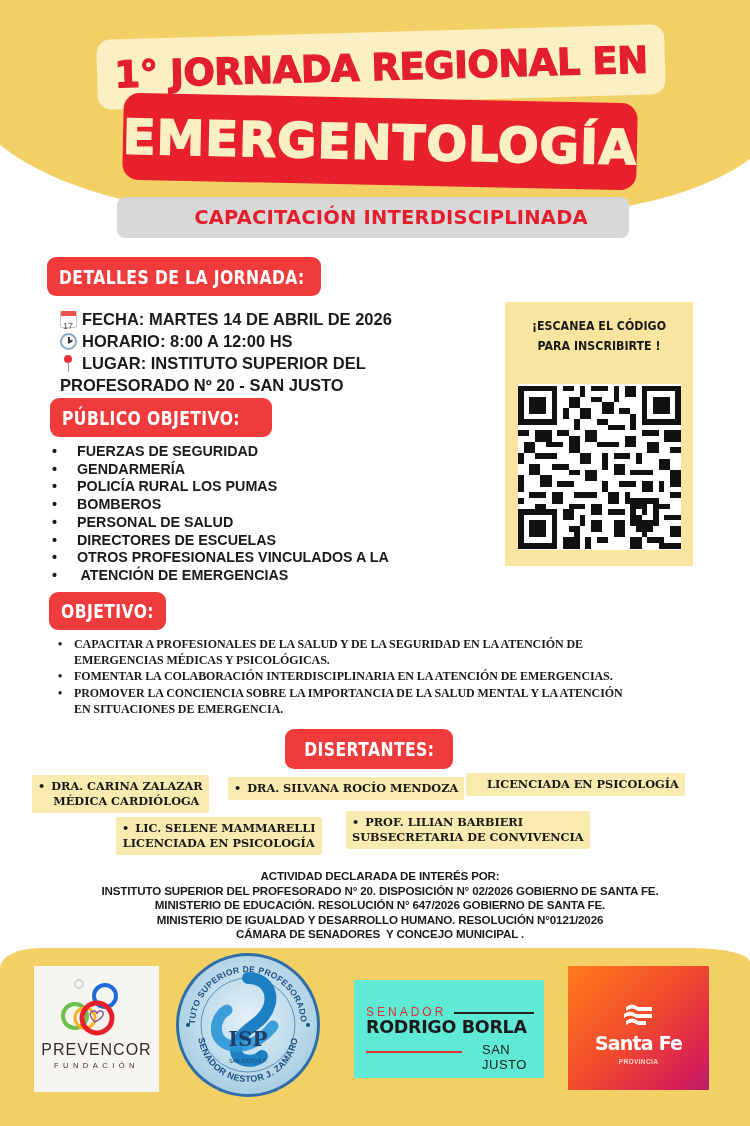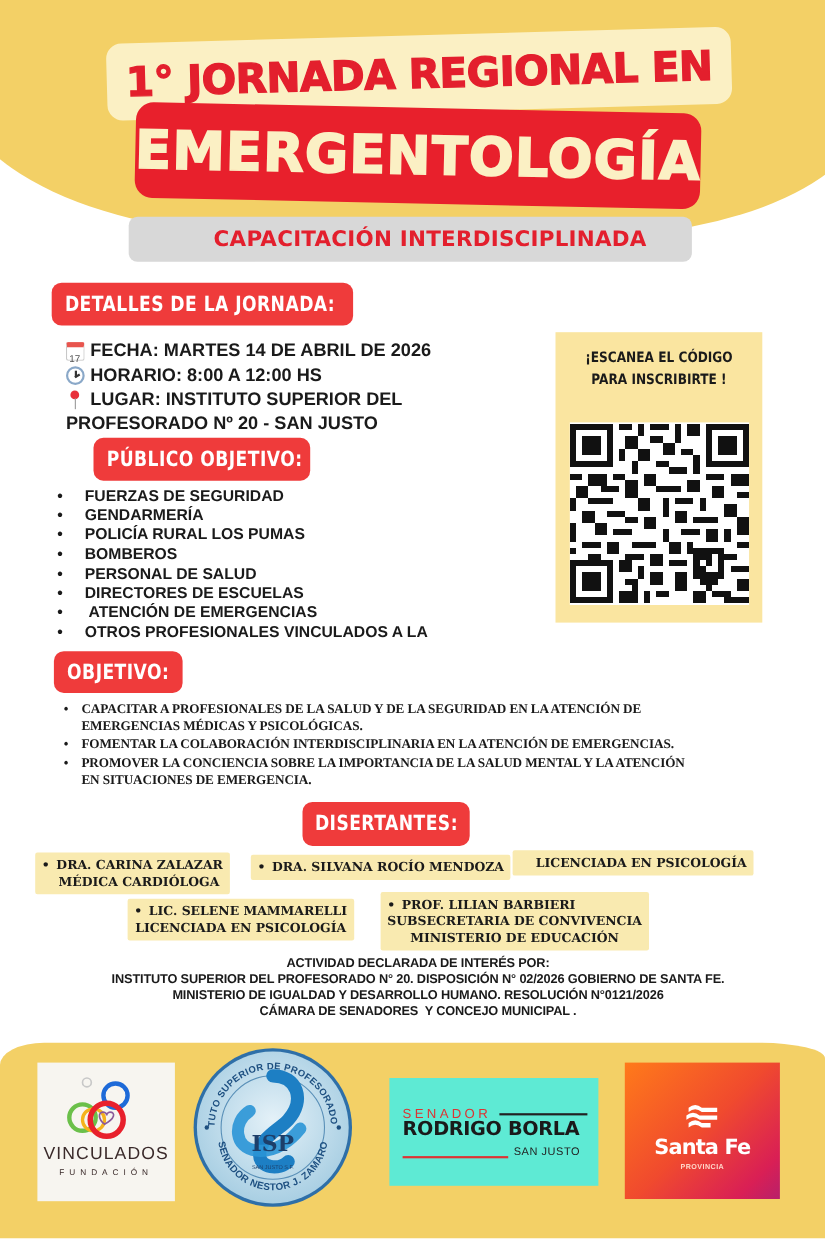--- a/index.html
+++ b/index.html
@@ -110,21 +110,21 @@
   .logo-prevencor .name { position: absolute; left: 0; top: 75px; width: 125px; text-align: center; font-size: 16px; letter-spacing: 1px; color: #3a2a2a; }
   .logo-prevencor .sub { position: absolute; left: 0; top: 95px; width: 125px; text-align: center; font-size: 7.5px; letter-spacing: 4.5px; color: #3a2a2a; }
 
   .logo-isp { left: 173px; top: 950px; width: 150px; height: 150px; }
 
   .logo-borla { left: 354px; top: 980px; width: 190px; height: 98px; background: #5eead4; }
   .logo-borla .senador { position: absolute; left: 12px; top: 25px; font-size: 12px; letter-spacing: 3px; color: #d33; }
   .logo-borla .line1 { position: absolute; left: 100px; top: 32px; width: 80px; height: 1.5px; background: #222; }
   .logo-borla .name { position: absolute; left: 12px; top: 37px; font-family: "DejaVu Sans", sans-serif; font-weight: bold; font-size: 17.5px; color: #1a1a1a; letter-spacing: -0.3px; }
   .logo-borla .line2 { position: absolute; left: 12px; top: 71px; width: 96px; height: 1.5px; background: #d33; }
-  .logo-borla .place { position: absolute; left: 113px; top: 62px; font-size: 10px; letter-spacing: 0.5px; color: #222; }
+  .logo-borla .place { position: absolute; left: 128px; top: 62px; font-size: 13px; letter-spacing: 0.5px; color: #222; }
 
   .logo-santafe { left: 568px; top: 966px; width: 141px; height: 124px;
     background: linear-gradient(135deg, #ff7a1a 0%, #f04a2e 50%, #d91f55 85%, #b8206a 100%); }
   .logo-santafe .mark { position: absolute; left: 54px; top: 35px; width: 32px; height: 26px; }
   .logo-santafe .name { position: absolute; left: 0; top: 66px; width: 141px; text-align: center; font-family: "DejaVu Sans", sans-serif; font-weight: bold; font-size: 19px; color: #fff; letter-spacing: -0.8px; }
   .logo-santafe .sub { position: absolute; left: 0; top: 92px; width: 141px; text-align: center; font-size: 6.5px; font-weight: bold; letter-spacing: 0.4px; color: #ffd6c8; }
 </style>
 </head>
 <body>
 
@@ -172,92 +172,92 @@
       <path d="M22 0h7v7h-7zM23 1v5h5V1zM24 2h3v3h-3z" fill-rule="evenodd"></path>
       <path d="M0 22h7v7H0zM1 23v5h5v-5zM2 24h3v3H2z" fill-rule="evenodd"></path>
       <path d="M8 0h2v1H8zM11 0h1v2h-1zM13 0h3v1h-3zM17 0h1v3h-1zM19 0h2v2h-2zM9 2h2v2H9zM13 2h2v1h-2zM15 3h2v2h-2zM8 4h1v2H8zM11 4h2v2h-2zM18 4h2v1h-2zM20 5h1v3h-1zM10 6h1v2h-1zM14 6h2v1h-2zM16 7h3v1h-3z"></path>
       <path d="M0 8h2v1H0zM3 8h3v2H3zM7 8h2v1H7zM12 8h2v2h-2zM22 8h3v1h-3zM26 8h3v2h-3zM1 10h2v2H1zM5 10h3v1H5zM9 9h2v3H9zM14 10h4v1h-4zM19 9h2v2h-2zM23 10h2v2h-2zM27 11h2v1h-2zM0 12h1v2H0zM3 12h4v1H3zM11 12h2v2h-2zM15 12h1v3h-1zM17 12h3v1h-3zM21 12h1v2h-1zM25 13h2v2h-2zM2 14h2v2H2zM6 14h3v1H6zM9 15h2v1H9zM12 15h2v2h-2zM17 14h2v2h-2zM20 15h4v1h-4zM27 15h2v3h-2zM0 16h1v3H0zM4 16h2v2H4zM7 17h3v1H7zM15 17h1v2h-1zM18 17h3v1h-3zM22 17h2v2h-2zM25 17h1v2h-1zM2 19h3v1H2zM6 19h2v2H6zM10 19h4v1h-4zM16 19h2v2h-2zM19 19h1v2h-1zM27 19h2v1h-2zM0 20h1v1H0zM3 21h2v1H3zM9 21h3v1H9zM13 21h2v2h-2zM21 20h2v2h-2zM24 21h3v1h-3z"></path>
       <path d="M8 22h2v2H8zM11 23h1v2h-1zM16 22h3v1h-3zM20 23h2v1h-2zM24 23h1v2h-1zM26 23h3v1h-3zM9 25h2v1H9zM13 24h2v2h-2zM17 24h2v3h-2zM21 25h3v1h-3zM27 25h2v2h-2zM8 27h3v2H8zM12 27h1v2h-1zM14 27h2v1h-2zM20 27h2v2h-2zM23 27h3v1h-3zM25 28h4v1h-4zM10 26h1v1h-1zM22 26h1v1h-1z"></path>
       <path d="M20 20h5v5h-5zM21 21v3h3v-3zM22 22h1v1h-1z" fill-rule="evenodd"></path>
     </g>
   </svg>
 </div>
 
-<div class="section-tag" style="left:50px; top:398px; width:197px; height:39px;margin-left:35px;">
+<div class="section-tag" style="left:50px; top:398px; width:222px; height:39px;">
   <span>PÚBLICO OBJETIVO:</span>
 </div>
 <ul class="bullet-list publico">
   <li>FUERZAS DE SEGURIDAD</li>
   <li>GENDARMERÍA</li>
   <li>POLICÍA RURAL LOS PUMAS</li>
   <li>BOMBEROS</li>
   <li>PERSONAL DE SALUD</li>
   <li>DIRECTORES DE ESCUELAS</li>
+  <li>OTROS PROFESIONALES VINCULADOS A LA</li>
   <li style="white-space:pre;"> ATENCIÓN DE EMERGENCIAS</li>
-  <li>OTROS PROFESIONALES VINCULADOS A LA</li>
 </ul>
 
 <div class="section-tag" style="left:49px; top:592px; width:117px; height:38px;">
   <span>OBJETIVO:</span>
 </div>
 <ul class="bullet-list objetivo">
   <li>
     <span>CAPACITAR A PROFESIONALES DE LA SALUD Y DE LA SEGURIDAD EN LA ATENCIÓN DE</span>
     <span class="l2">EMERGENCIAS MÉDICAS Y PSICOLÓGICAS.</span>
   </li>
   <li>
     <span>FOMENTAR LA COLABORACIÓN INTERDISCIPLINARIA EN LA ATENCIÓN DE EMERGENCIAS.</span>
   </li>
   <li>
     <span>PROMOVER LA CONCIENCIA SOBRE LA IMPORTANCIA DE LA SALUD MENTAL Y LA ATENCIÓN</span>
     <span class="l2">EN SITUACIONES DE EMERGENCIA.</span>
   </li>
 </ul>
 
-<div class="section-tag" style="left:275px; top:729px; width:152px; height:40px; justify-content:center;">
+<div class="section-tag" style="left:285px; top:729px; width:168px; height:40px; justify-content:center;">
   <span style="transform-origin:center;">DISERTANTES:</span>
 </div>
 
 <div class="speaker" style="left:32px; top:775px;">
   <div><span class="b">•</span><span>DRA. CARINA ZALAZAR</span></div>
   <div style="padding-left:12px;">MÉDICA CARDIÓLOGA</div>
 </div>
 <div class="speaker" style="left:228px; top:777px;">
   <div><span class="b">•</span><span>DRA. SILVANA ROCÍO MENDOZA</span></div>
 </div>
 <div class="speaker" style="left:466px; top:773px;">
   <div style="text-align:left; padding-left:15px;">LICENCIADA EN PSICOLOGÍA</div>
 </div>
 <div class="speaker" style="left:116px; top:817px;">
   <div><span class="b">•</span><span>LIC. SELENE MAMMARELLI</span></div>
   <div>LICENCIADA EN PSICOLOGÍA</div>
 </div>
 <div class="speaker" style="left:346px; top:811px;">
   <div style="text-align:left;"><span class="b">•</span><span>PROF. LILIAN BARBIERI</span></div>
   <div>SUBSECRETARIA DE CONVIVENCIA</div>
-  <div>MINISTERIO DE EDUCACIÓN</div>
 </div>
 
 <div class="declared">
   <div>ACTIVIDAD DECLARADA DE INTERÉS POR:</div>
   <div>INSTITUTO SUPERIOR DEL PROFESORADO N° 20. DISPOSICIÓN N° 02/2026 GOBIERNO DE SANTA FE.</div>
+  <div>MINISTERIO DE EDUCACIÓN. RESOLUCIÓN N° 647/2026 GOBIERNO DE SANTA FE.</div>
   <div>MINISTERIO DE IGUALDAD Y DESARROLLO HUMANO. RESOLUCIÓN N°0121/2026</div>
   <div style="white-space:pre;">CÁMARA DE SENADORES  Y CONCEJO MUNICIPAL .</div>
 </div>
 
 <div class="logo logo-prevencor">
   <svg style="position:absolute; left:25px; top:12px;" width="75" height="62" viewBox="0 0 75 62">
     <circle cx="20" cy="6" r="4" fill="none" stroke="#c8c8c8" stroke-width="1.5"></circle>
     <circle cx="46" cy="18" r="11" fill="none" stroke="#1e6ad8" stroke-width="4"></circle>
     <circle cx="16" cy="38" r="12" fill="none" stroke="#6bc04a" stroke-width="4"></circle>
     <circle cx="26" cy="40" r="10" fill="none" stroke="#f5b21c" stroke-width="3"></circle>
     <circle cx="38" cy="40" r="15" fill="none" stroke="#e8202c" stroke-width="5"></circle>
     <path d="M36 44 c-6 -5 -6 -11 -1 -11 c2 0 3 2 3 3 c0 -1 1 -3 3 -3 c5 0 5 6 -5 11z" fill="none" stroke="#8a5a9a" stroke-width="1.5"></path>
   </svg>
-  <div class="name">VINCULADOS</div>
+  <div class="name">PREVENCOR</div>
   <div class="sub">FUNDACIÓN</div>
 </div>
 
 <svg class="logo logo-isp" viewBox="0 0 150 150">
   <defs>
     <path id="arcTop" d="M 22 75 A 53 53 0 0 1 128 75"></path>
     <path id="arcBot" d="M 25 82 A 50 50 0 0 0 125 82"></path>
     <radialGradient id="sealBg" cx="50%" cy="45%" r="55%">
       <stop offset="0%" stop-color="#e4f1f8"></stop>
       <stop offset="100%" stop-color="#a9cfe3"></stop>

